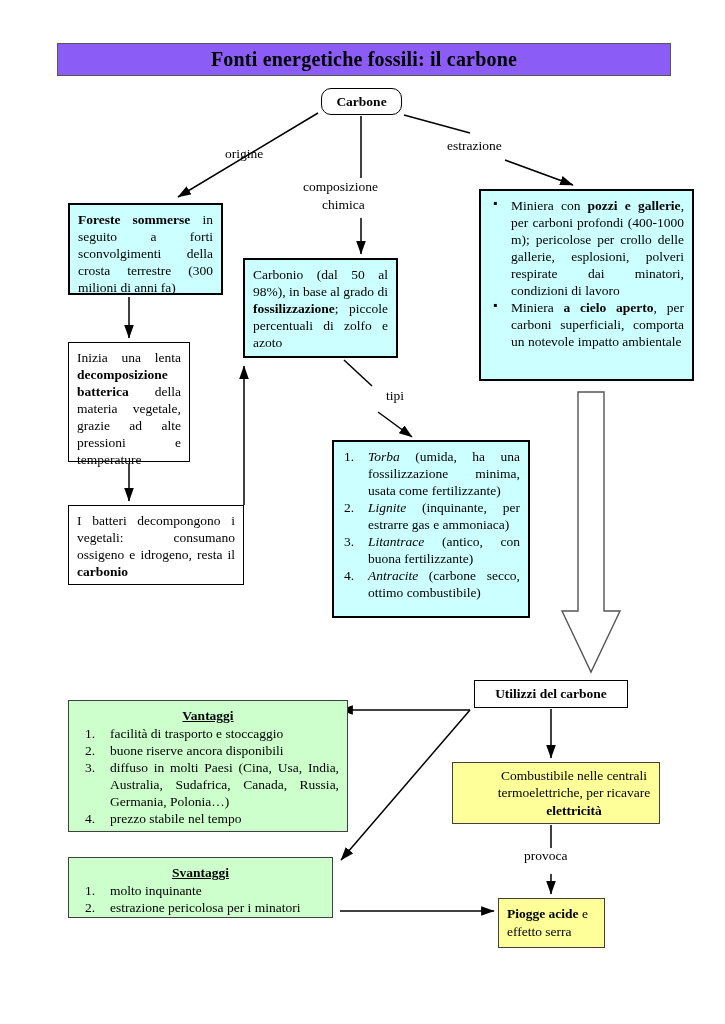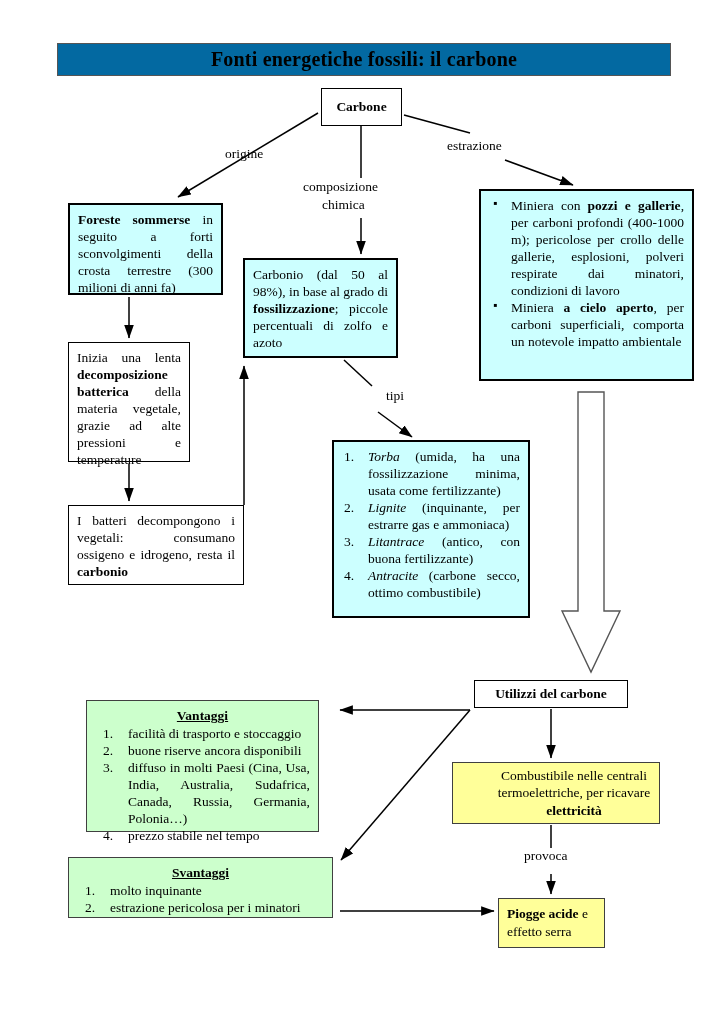--- a/index.html
+++ b/index.html
@@ -12,29 +12,29 @@
   #wires{position:absolute;left:0;top:0;width:725px;height:1024px;pointer-events:none;}
 
   .box{position:absolute;box-sizing:border-box;border:1px solid #000;}
   .cyan{background:#ccffff;border:2px solid #000000;}
   .green{background:#ccffcc;border:1px solid #404040;}
   .yellow{background:#ffff99;border:1px solid #404040;}
   .white{background:#ffffff;border:1px solid #000;}
 
   .title{
     left:57px;top:43px;width:614px;height:33px;
-    background:#0369a1;border:1px solid #555;
+    background:#8b5cf6;border:1px solid #555;
     display:flex;align-items:center;justify-content:center;
     font-weight:bold;font-size:20px;letter-spacing:.2px;
   }
 
   .node-carbone{
-    left:321px;top:88px;width:81px;height:38px;
+    left:321px;top:88px;width:81px;height:27px;
     display:flex;align-items:center;justify-content:center;
-    font-weight:bold;font-size:13.5px;
+    font-weight:bold;font-size:13.5px;border-radius:10px;
   }
   .node-utilizzi{
     left:474px;top:680px;width:154px;height:28px;
     display:flex;align-items:center;justify-content:center;
     font-weight:bold;font-size:13.5px;
   }
 
   .lbl{position:absolute;font-size:13.5px;white-space:nowrap;}
 
   .txt{font-size:13.5px;line-height:1.26;text-align:justify;text-justify:inter-word;}
@@ -46,21 +46,21 @@
   .b-batteri{left:68px;top:505px;width:176px;height:80px;}
 
   
   .b-carbonio{left:243px;top:258px;width:155px;height:100px;}
   .b-tipi{left:332px;top:440px;width:198px;height:178px;}
 
   
   .b-miniera{left:479px;top:189px;width:215px;height:192px;}
 
   
-  .b-vantaggi{left:68px;top:700px;width:233px;height:132px;margin-left:18px;}
+  .b-vantaggi{left:68px;top:700px;width:280px;height:132px;}
   .b-svantaggi{left:68px;top:857px;width:265px;height:61px;}
 
   
   .b-combust{left:452px;top:762px;width:208px;height:62px;
     display:flex;align-items:center;justify-content:center;text-align:center;padding-left:36px;}
   .b-piogge{left:498px;top:898px;width:107px;height:50px;}
 
   .b-combust .inner{font-size:13.5px;line-height:1.3;}
   .b-piogge .inner{font-size:13.5px;line-height:1.3;text-align:left;}
 

